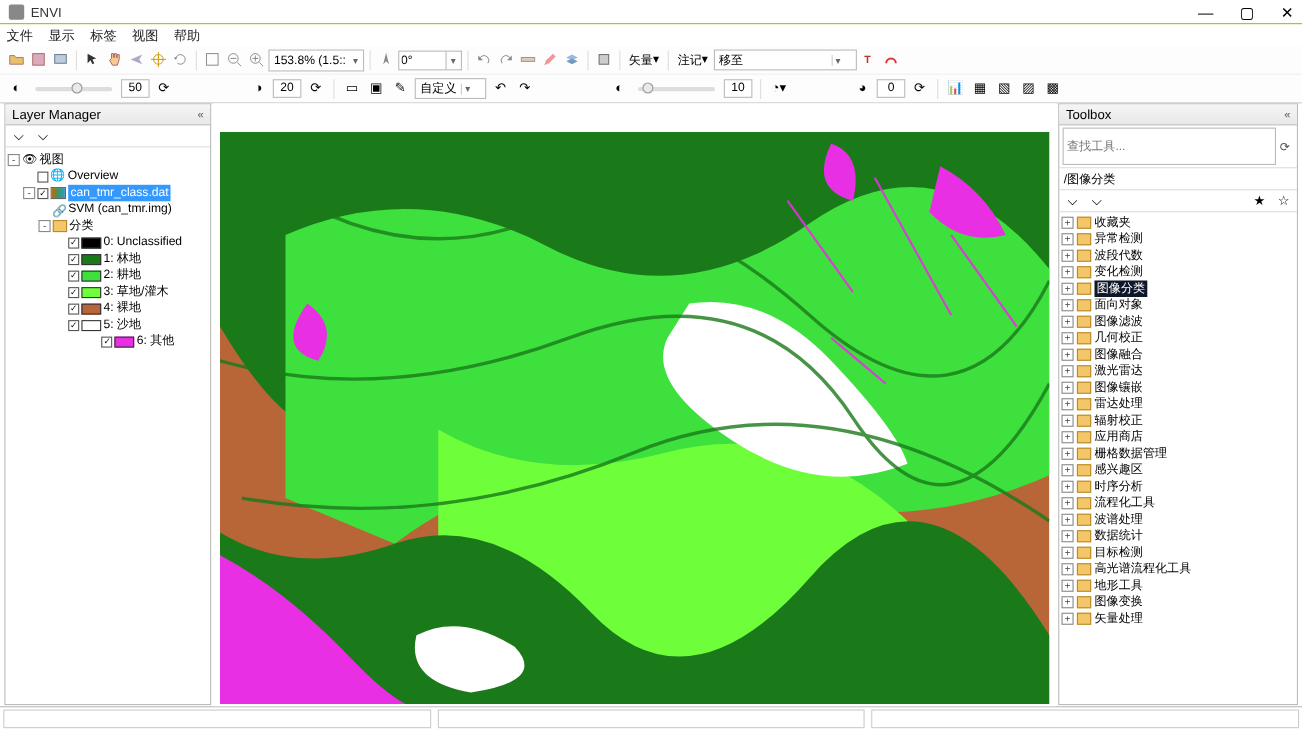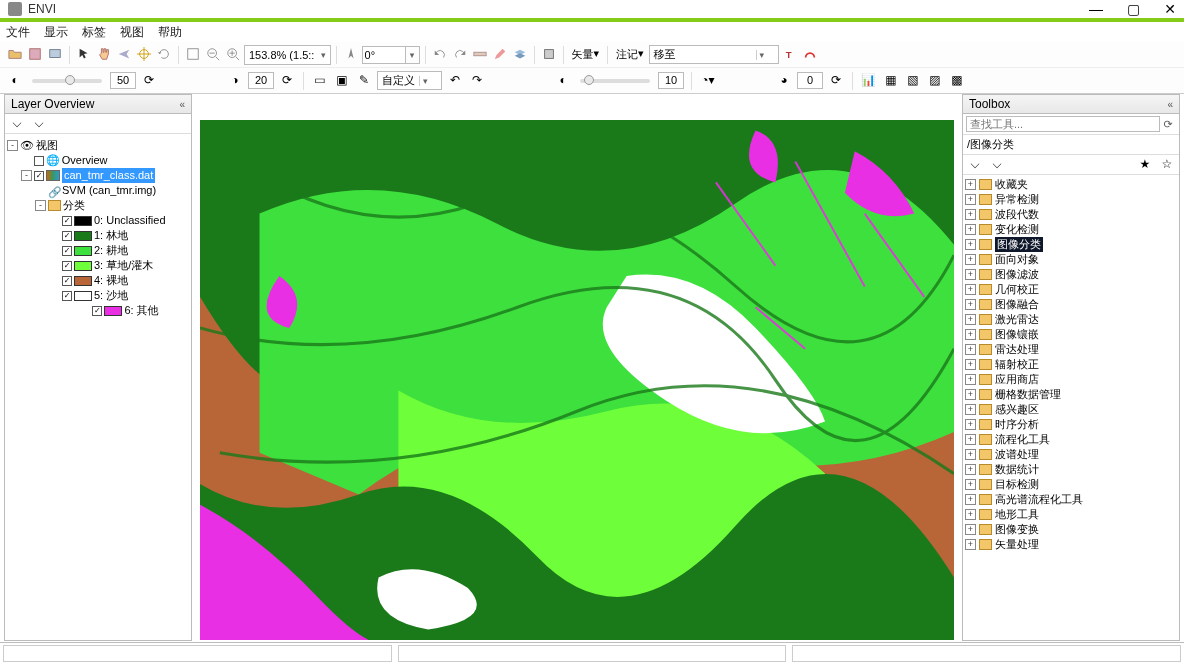--- a/index.html
+++ b/index.html
@@ -1,17 +1,17 @@
 <!DOCTYPE html>
 <html><head>
 <meta charset="utf-8">
 <style>
 * { box-sizing: border-box; margin: 0; padding: 0; font-family: "Microsoft YaHei", Tahoma, sans-serif; }
 html, body { width: 1184px; height: 666px; background: #fff; overflow: hidden; }
-.titlebar { height: 22px; display: flex; align-items: center; padding: 0 8px; border-bottom: 4px solid #84cc16; }
+.titlebar { height: 22px; display: flex; align-items: center; padding: 0 8px; border-bottom: 1px solid #84cc16; }
 .titlebar .logo { width: 14px; height: 14px; background: #888; border-radius: 2px; margin-right: 6px; }
 .titlebar .title { font-size: 12px; color: #333; }
 .titlebar .winbtns { margin-left: auto; display: flex; gap: 24px; font-size: 14px; }
 .menubar { height: 20px; display: flex; align-items: center; padding: 0 6px; gap: 14px; font-size: 12px; color: #222; }
 .menubar span { cursor: default; }
 .toolbar1 { height: 26px; display: flex; align-items: center; padding: 2px 6px; gap: 2px; border-bottom: 1px solid #eee; background: #fdfdfd; }
 .tbtn { width: 18px; height: 18px; border: 1px solid transparent; display: inline-flex; align-items: flex-start; justify-content: center; font-size: 12px; border-radius: 2px; }
 .tbtn svg { width: 14px; height: 14px; }
 .sep { width: 1px; height: 18px; background: #ddd; margin: 0 3px; }
 .zoomwrap { display: inline-flex; align-items: center; min-width: 78px; height: 20px; border:1px solid #bbb; padding:0 4px; font-size:11px; background:#fff; }
@@ -40,21 +40,21 @@
 .chk.on::after { content:"✓"; }
 .pal { width:14px; height:11px; display:inline-block; background: linear-gradient(90deg,#c60,#396,#39c); border:1px solid #666; }
 .sw { width:18px; height:10px; border:1px solid #333; display:inline-block; }
 .sel { background:#3399ff; color:#fff; padding:0 2px; }
 .link { width:12px; height:12px; display:inline-block; }
 .center { flex:1; position:relative; background:#fff; margin:0 2px; }
 .map { position:absolute; left:6px; top:26px; right:6px; bottom:2px; }
 svg.classmap { width:100%; height:100%; display:block; }
 .tbx { width:218px; height:547px; margin-right:4px; }
 .searchrow { display:flex; align-items:center; padding:2px 3px; border-bottom:1px solid #ddd; }
-.searchrow input { flex:1; height:16px; border:1px solid #bbb; font-size:11px; padding:0 3px; }
+.searchrow input { flex:1; height:34px; border:1px solid #bbb; font-size:11px; padding:0 3px; }
 .searchrow .ref { width:16px; text-align:center; font-size:11px; color:#555; }
 .pathbar { font-size:11px; padding:2px 4px; border-bottom:1px solid #ddd; }
 .tbx-toolbar { height:20px; display:flex; align-items:center; gap:4px; padding:1px 3px; border-bottom:1px solid #ddd; }
 .tbx-tree { flex:1; overflow:auto; font-size:11px; padding:2px 2px; font-family: "SimSun","NSimSun","Courier New",monospace; }
 .fnode { display:flex; align-items:center; gap:3px; line-height:15px; white-space:nowrap; }
 .folder { width:13px; height:11px; background:#f4c66a; border:1px solid #b88a2a; display:inline-block; }
 .tbx .sel { background:#0f172a; color:#fff; padding:0 2px; }
 .status { height:22px; display:flex; border-top:1px solid #bbb; }
 .status div { flex:1; border:1px solid #ccc; margin:2px 3px; }
 </style>
@@ -249,21 +249,21 @@
   <span class="tbtn">▦</span>
   <span class="tbtn">▧</span>
   <span class="tbtn">▨</span>
   <span class="tbtn">▩</span>
 </div>
 
 <div class="main">
 
   <div class="panel lm">
     <div class="panel-header">
-      <span>Layer Overview</span>
+      <span>Layer Manager</span>
       <span class="collapse">«</span>
     </div>
     <div class="lm-toolbar">
       <span class="tbtn">⌵</span>
       <span class="tbtn">⌵</span>
     </div>
     <div class="tree">
       <div class="node">
           <span class="tog">-</span>
           <span>👁</span>

